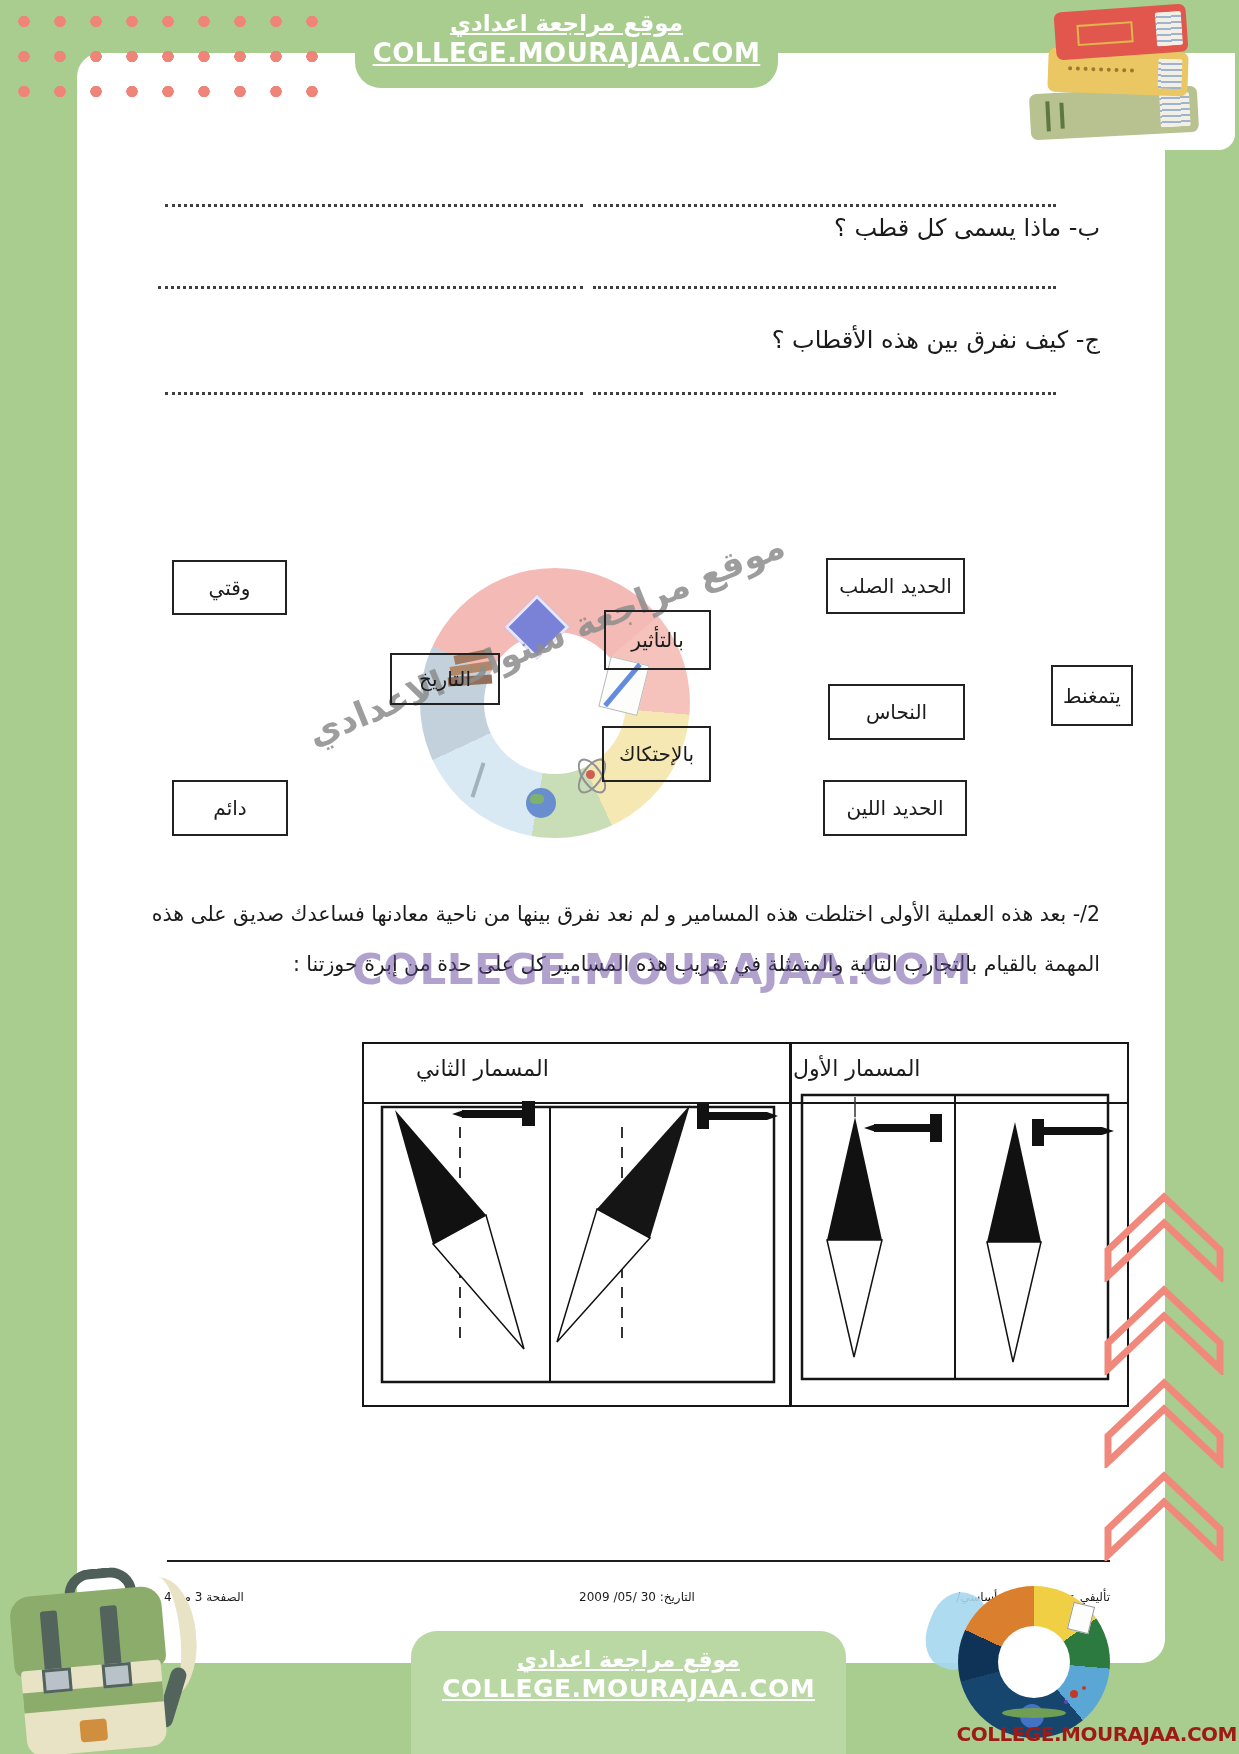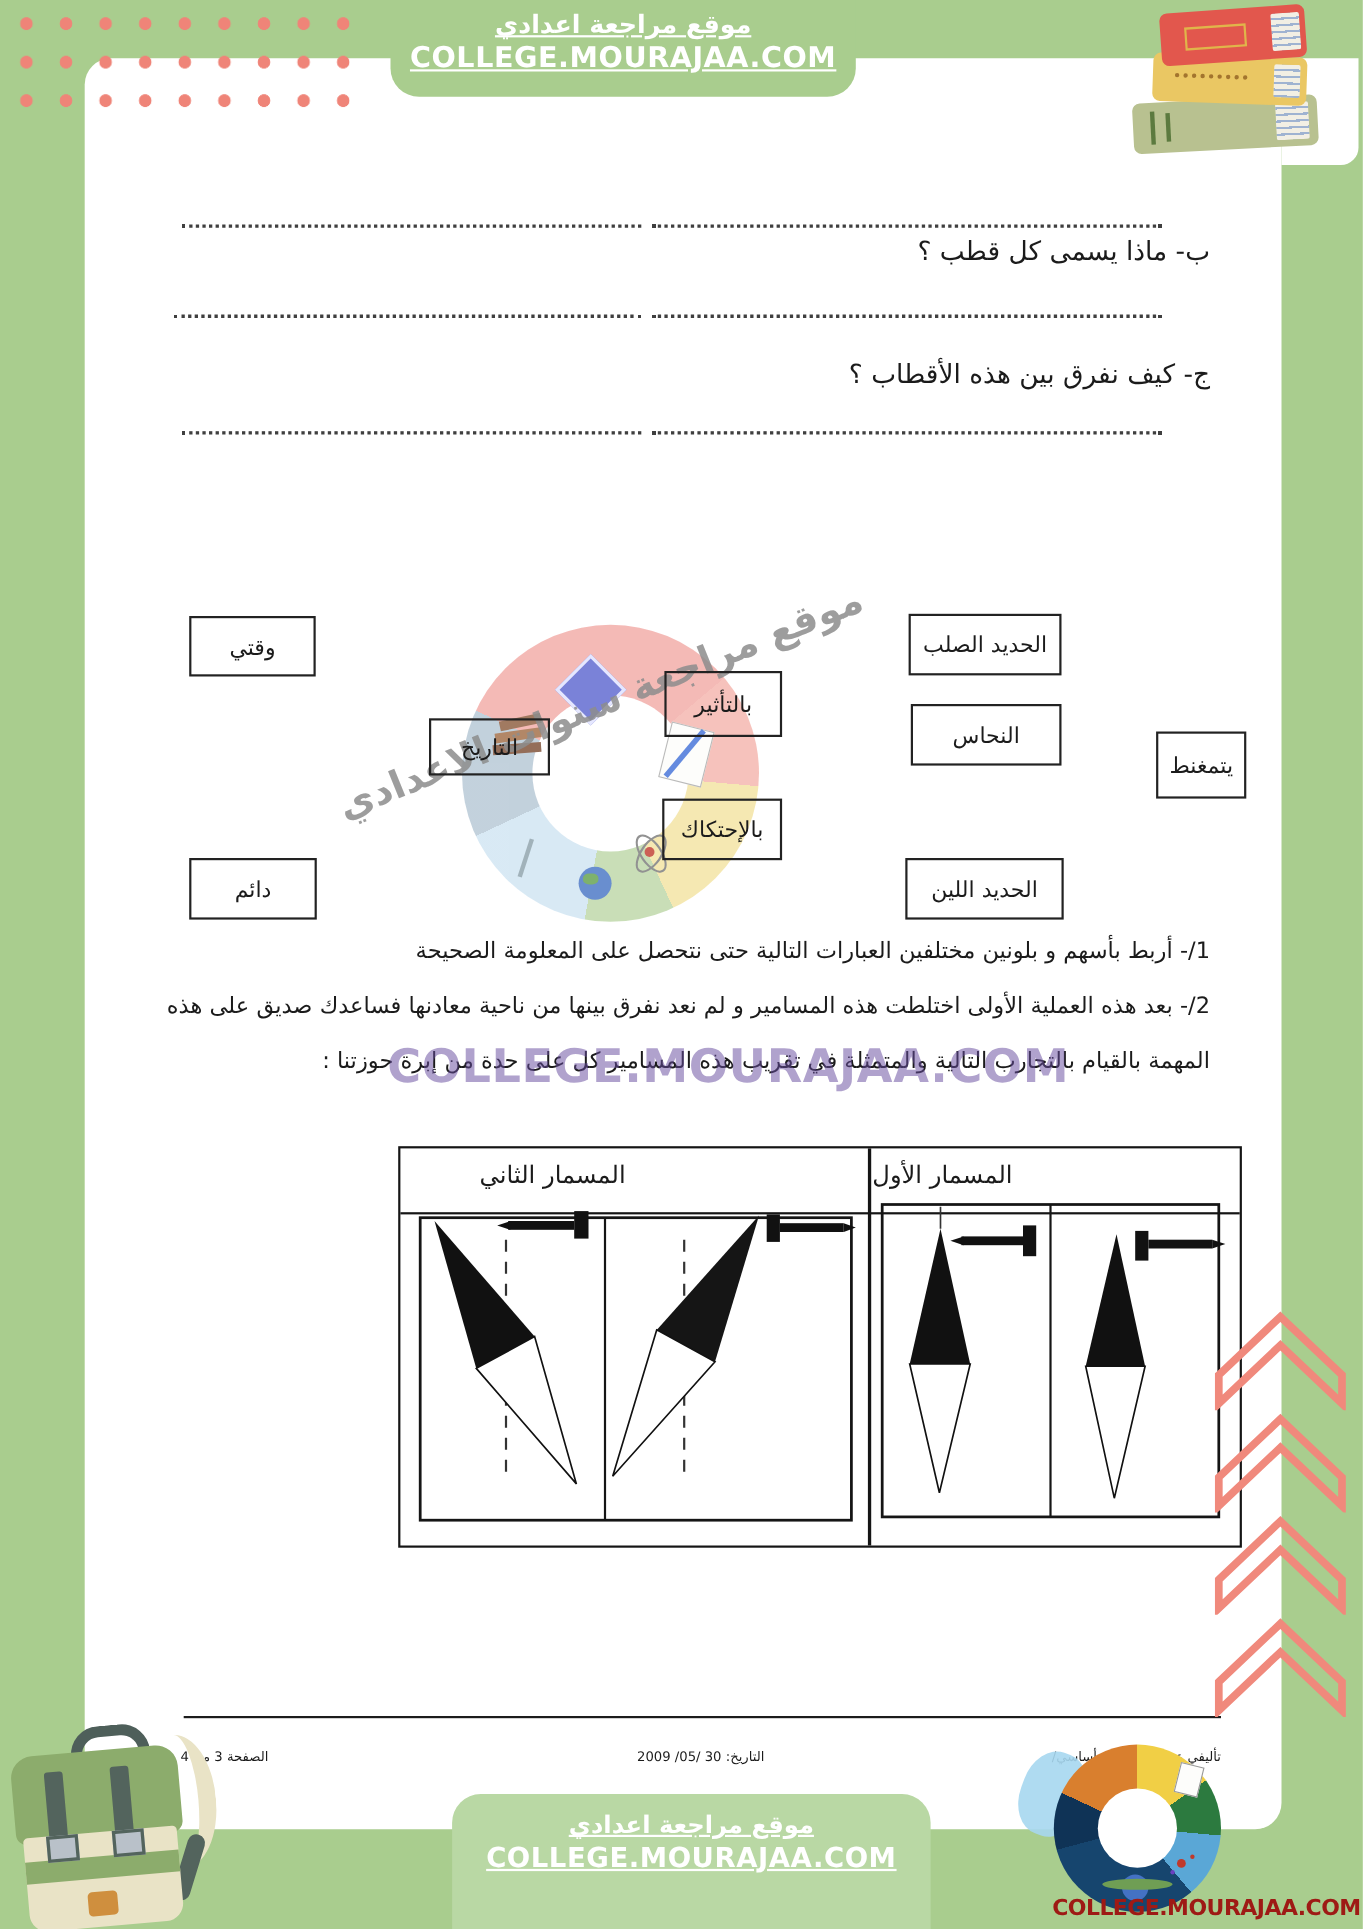--- a/index.html
+++ b/index.html
@@ -140,36 +140,35 @@
     <div class="wm-globe">
         <i></i>
       </div>
     <div class="wm-tool"></div>
   </div>
 
   <div class="linkbox" style="left:172px;top:560px;width:111px;height:51px;">وقتي</div>
   <div class="linkbox" style="left:826px;top:558px;width:135px;height:52px;">الحديد الصلب</div>
   <div class="linkbox" style="left:604px;top:610px;width:103px;height:56px;">بالتأثير</div>
   <div class="linkbox" style="left:390px;top:653px;width:106px;height:48px;">التاريخ</div>
-  <div class="linkbox" style="left:828px;top:640px;width:133px;height:52px;">النحاس</div>
+  <div class="linkbox" style="left:828px;top:684px;width:133px;height:52px;">النحاس</div>
   <div class="linkbox" style="left:1051px;top:665px;width:78px;height:57px;">يتمغنط</div>
   <div class="linkbox" style="left:602px;top:726px;width:105px;height:52px;">بالإحتكاك</div>
   <div class="linkbox" style="left:172px;top:780px;width:112px;height:52px;">دائم</div>
   <div class="linkbox" style="left:823px;top:780px;width:140px;height:52px;">الحديد اللين</div>
 
-  <div class="ttext" style="right:139px;top:852px;">1/- أربط بأسهم و بلونين مختلفين العبارات التالية حتى نتحصل على المعلومة الصحيحة</div>
   <div class="ttext" style="right:139px;top:902px;">2/- بعد هذه العملية الأولى اختلطت هذه المسامير و لم نعد نفرق بينها من ناحية معادنها فساعدك صديق على هذه</div>
   <div class="ttext" style="right:139px;top:952px;">المهمة بالقيام بالتجارب التالية والمتمثلة في تقريب هذه المسامير كل على حدة من إبرة حوزتنا :</div>
 
   <div class="wm-url">COLLEGE.MOURAJAA.COM</div>
 
   <div class="figure">
     <div class="fig-hline"></div>
     <div class="fig-vline"></div>
-    <div class="fig-h" style="left:0;width:415px;text-align:left;padding-left:72px;box-sizing:border-box;direction:ltr;">المسمار الثاني</div>
+    <div class="fig-h" style="left:0;width:415px;text-align:left;padding-left:52px;box-sizing:border-box;direction:ltr;">المسمار الثاني</div>
     <div class="fig-h" style="left:425px;width:338px;text-align:left;padding-left:4px;box-sizing:border-box;direction:ltr;">المسمار الأول</div>
     <svg width="763" height="361" viewBox="0 0 763 361" style="position:absolute;left:0;top:0;">
 
       <rect x="18" y="63" width="392" height="275" fill="none" stroke="#151515" stroke-width="2.5"></rect>
       <line x1="186" y1="63" x2="186" y2="338" stroke="#151515" stroke-width="2"></line>
 
       <line x1="96" y1="83" x2="96" y2="296" stroke="#333" stroke-width="2" stroke-dasharray="11 9"></line>
       <polygon points="31,66 69,200 122,171" fill="#111"></polygon>
       <polygon points="69,200 122,171 160,305" fill="#fff" stroke="#111" stroke-width="1.5"></polygon>
       <polygon points="100,66 100,74 88,70" fill="#111"></polygon>

